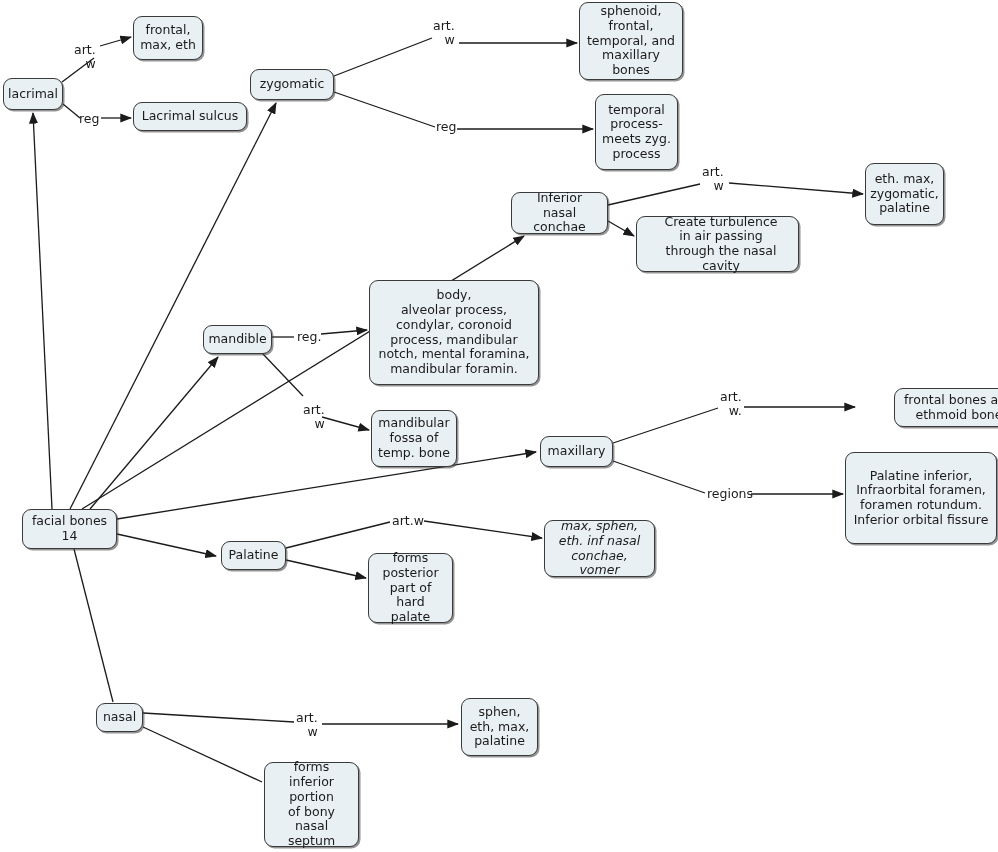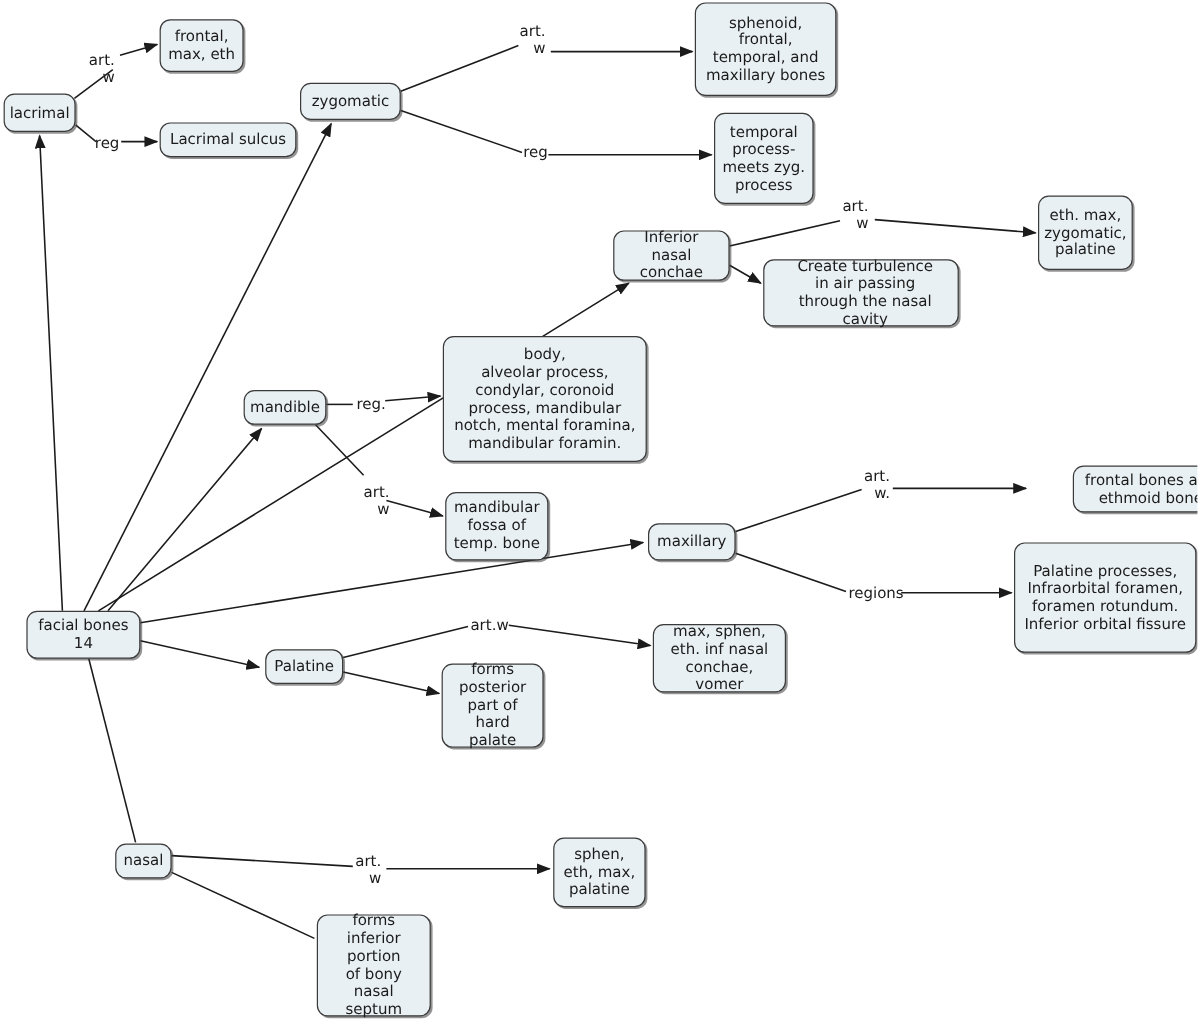--- a/index.html
+++ b/index.html
@@ -96,21 +96,21 @@
         <polyline points="322,724 458,724" fill="none" stroke="#1b1b1b" stroke-width="1.3" marker-end="url(#arrowhead)"></polyline>
         <polyline points="143,727 262,782" fill="none" stroke="#1b1b1b" stroke-width="1.3"></polyline>
       </g>
   </svg>
   <div id="node-layer">
       <div class="node" style="left: 3px; top: 78px; width: 60px; height: 32px;">lacrimal</div>
       <div class="node" style="left: 133px; top: 16px; width: 70px; height: 44px;">frontal,
 max, eth</div>
       <div class="node" style="left: 133px; top: 102px; width: 114px; height: 29px;">Lacrimal sulcus</div>
       <div class="node" style="left: 250px; top: 69px; width: 84px; height: 31px;">zygomatic</div>
-      <div class="node" style="left: 579px; top: 2px; width: 118px; height: 78px;">sphenoid,
+      <div class="node" style="left: 579px; top: 2px; width: 104px; height: 78px;">sphenoid,
 frontal,
 temporal, and
 maxillary bones</div>
       <div class="node" style="left: 595px; top: 94px; width: 83px; height: 76px;">temporal
 process-
 meets zyg.
 process</div>
       <div class="node" style="left: 511px; top: 192px; width: 97px; height: 42px;">Inferior
 nasal conchae</div>
       <div class="node" style="left: 865px; top: 163px; width: 79px; height: 62px;">eth. max,
@@ -125,28 +125,28 @@
 condylar, coronoid
 process, mandibular
 notch, mental foramina,
 mandibular foramin.</div>
       <div class="node" style="left: 371px; top: 410px; width: 86px; height: 57px;">mandibular
 fossa of
 temp. bone</div>
       <div class="node" style="left: 540px; top: 436px; width: 73px; height: 31px;">maxillary</div>
       <div class="node" style="left: 894px; top: 388px; width: 130px; height: 39px;">frontal bones and
 ethmoid bone</div>
-      <div class="node" style="left: 845px; top: 452px; width: 152px; height: 92px;">Palatine processes,
+      <div class="node" style="left: 845px; top: 452px; width: 152px; height: 92px;">Palatine inferior,
 Infraorbital foramen,
 foramen rotundum.
 Inferior orbital fissure</div>
       <div class="node" style="left: 22px; top: 509px; width: 95px; height: 40px;">facial bones
 14</div>
       <div class="node" style="left: 221px; top: 541px; width: 65px; height: 29px;">Palatine</div>
-      <div class="node" style="left: 544px; top: 520px; width: 111px; height: 57px;">max, sphen,
+      <div class="node" style="left: 544px; top: 520px; width: 111px; height: 57px; font-style: italic;">max, sphen,
 eth. inf nasal
 conchae, vomer</div>
       <div class="node" style="left: 368px; top: 553px; width: 85px; height: 70px;">forms
 posterior
 part of hard
 palate</div>
       <div class="node" style="left: 96px; top: 703px; width: 47px; height: 29px;">nasal</div>
       <div class="node" style="left: 461px; top: 698px; width: 77px; height: 58px;">sphen,
 eth, max,
 palatine</div>

